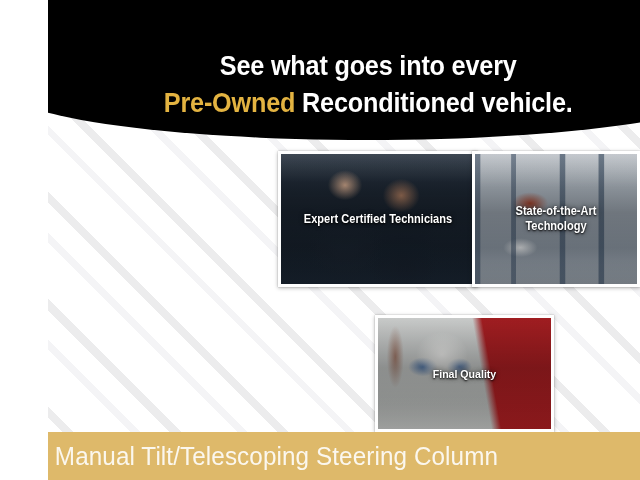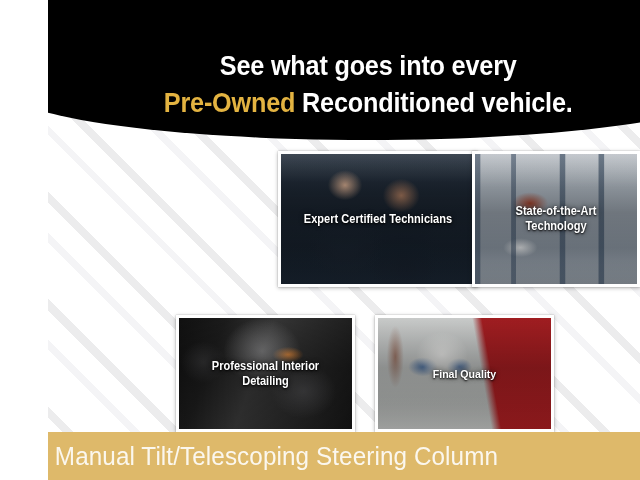--- a/index.html
+++ b/index.html
@@ -200,27 +200,20 @@
   </div>
 
   <div class="card" id="card-3">
     <div class="card-inner">
       <div class="photo ph-tech-lab"></div>
       <div class="scrim"></div>
       <div class="caption">State-of-the-Art Technology</div>
     </div>
   </div>
 
-  <div class="card" id="card-4">
-    <div class="card-inner">
-      <div class="photo ph-detailing"></div>
-      <div class="scrim"></div>
-      <div class="caption">Professional Interior Detailing</div>
-    </div>
-  </div>
 
   <div class="card" id="card-5">
     <div class="card-inner">
       <div class="photo ph-final"></div>
       <div class="scrim"></div>
       <div class="caption tight">Final Quality</div>
     </div>
   </div>
 
   <div id="banner">

